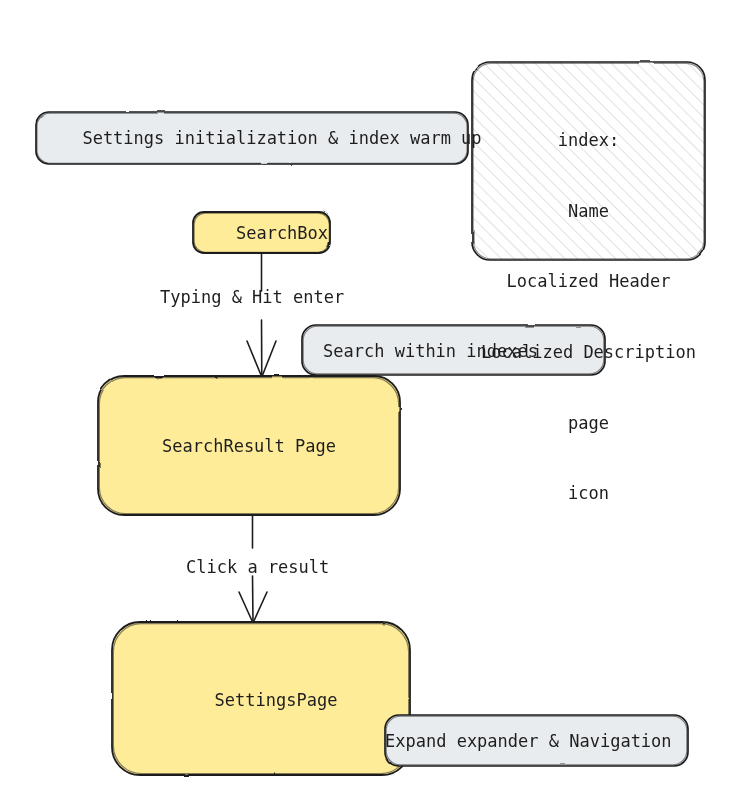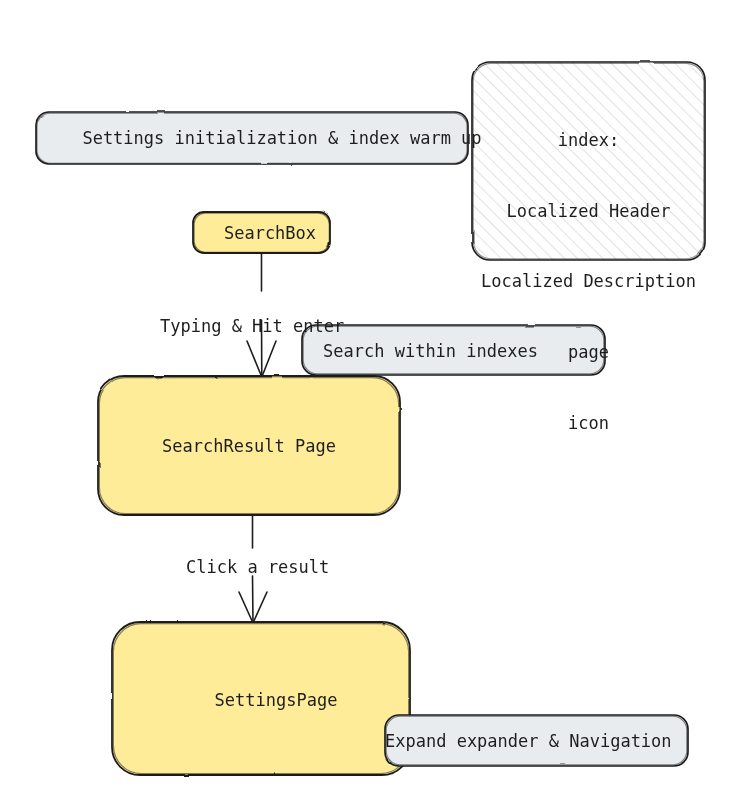--- a/index.html
+++ b/index.html
@@ -128,31 +128,32 @@
       <rect x="385" y="715" width="303" height="51" rx="14" ry="14" fill="none" stroke="#1e1e1e" stroke-width="1.7"></rect>
       <rect x="386.2" y="716.2" width="300.6" height="48.6" rx="14" ry="14" fill="none" stroke="#1e1e1e" stroke-width="1.1" opacity="0.55"></rect>
     </g>
   </g>
 </svg>
 
 <div class="node-label" style="left:36px; top:128px; width:492px; font-size:17px;">Settings initialization &amp; index warm up</div>
 
 <div class="node-label" style="left:472px; top:82px; width:233px; font-size:17px; line-height:23px;">
   <span class="idx-line">index:</span>
+  <span class="idx-line">Name</span>
   <span class="idx-line">Localized Header</span>
   <span class="idx-line">Localized Description</span>
   <span class="idx-line">page</span>
   <span class="idx-line">icon</span>
 </div>
 
-<div class="node-label" style="left:184px; top:223px; width:156px; font-size:17px;padding-left:8px;">SearchBox</div>
+<div class="node-label" style="left:196px; top:223px; width:156px; font-size:17px;padding-left:8px;">SearchBox</div>
 
 <div class="node-label" style="left:302px; top:341px; width:257px; font-size:17px;">Search within indexes</div>
 
 <div class="node-label" style="left:98px; top:436px; width:302px; font-size:17px;text-align:center;">SearchResult Page</div>
 
 <div class="node-label" style="left:112px; top:690px; width:328px; font-size:17px;">SettingsPage</div>
 
 <div class="node-label" style="left:385px; top:731px; width:258px; font-size:17px;">Expand expander &amp; Navigation</div>
 
-<div class="edge-label" style="left:160px; top:316px; font-size:17px;">Typing &amp; Hit enter</div>
+<div class="edge-label" style="left:160px; top:287px; font-size:17px;">Typing &amp; Hit enter</div>
 
 <div class="edge-label" style="left:186px; top:557px; font-size:17px;">Click a result</div>
 
 </body></html>

